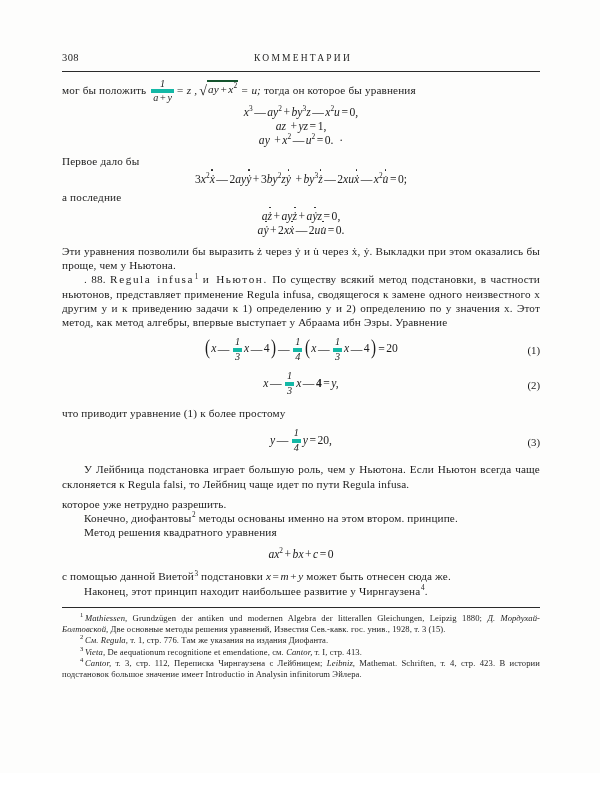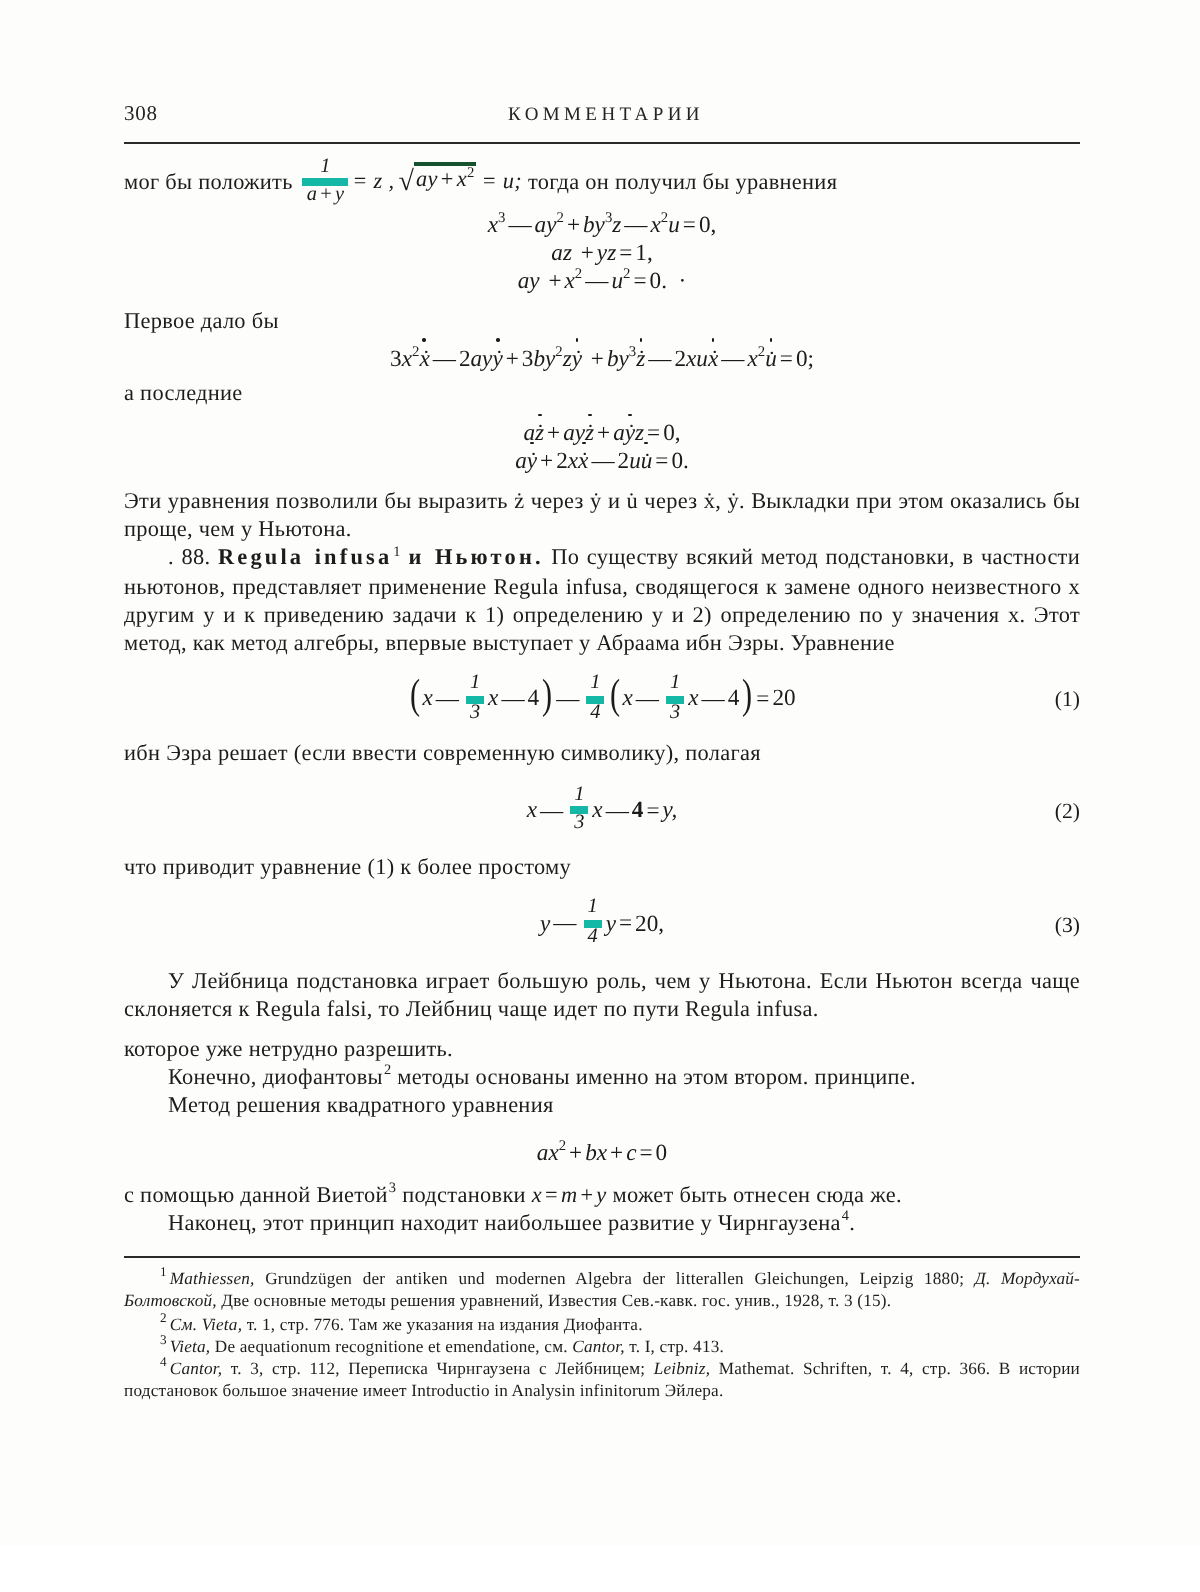--- a/index.html
+++ b/index.html
@@ -58,21 +58,21 @@
     margin: 0;
     font-size: 11.2px;
     line-height: 14.2px;
     text-align: justify;
     text-justify: inter-word;
     letter-spacing: .15px;
     color: #1c1c1c;
   }
   p.ind { text-indent: 22px; }
   p.gap { margin-top: 7px; }
-  .sp { letter-spacing: 1.6px; font-weight: bold; }
+  .sp { letter-spacing: 1.6px; }
   .lat { font-family: "Liberation Serif", serif; }
   sup.fn {
     font-size: 7.2px;
     vertical-align: super;
     line-height: 0;
     padding-left: .5px;
   }
 
   
   .disp {
@@ -191,21 +191,21 @@
 
   <div class="runhead">
     <div class="folio">308</div>
     <div class="runtitle">КОММЕНТАРИИ</div>
   </div>
   <hr class="rule">
 
   <p class="tx gap" style="text-align:justify;">
     <span>мог бы положить</span>
     <span class="disp-inline" style="font-style:italic;"><span class="frac"><span class="num">1</span><span class="den"><var>a</var><span class="op">+</span><var>y</var></span></span><span>= z ,</span><span class="rad"><span class="sign">√</span><span class="body"><var>ay</var><span class="op">+</span><var>x</var><sup class="pw">2</sup></span></span> <span>= u;</span></span>
-    <span>тогда он получил бы уравнения</span>
+    <span>тогда он которое бы уравнения</span>
   </p>
 
   <div class="disp tight">
     <var>x</var><sup class="pw">3</sup><span class="op">—</span><var>ay</var><sup class="pw">2</sup><span class="op">+</span><var>by</var><sup class="pw">3</sup><var>z</var><span class="op">—</span><var>x</var><sup class="pw">2</sup><var>u</var><span class="op">=</span><span class="rm">0,</span>
   </div>
   <div class="disp tight">
     <var>az</var>&nbsp;<span class="op">+</span><var>yz</var><span class="op">=</span><span class="rm">1,</span>
   </div>
   <div class="disp tight">
     <var>ay</var>&nbsp;<span class="op">+</span><var>x</var><sup class="pw">2</sup><span class="op">—</span><var>u</var><sup class="pw">2</sup><span class="op">=</span><span class="rm">0. &nbsp;·</span>
@@ -233,21 +233,20 @@
     <span class="sp lat">Regula infusa</span><sup class="fn">1</sup>
     <span class="sp">и Ньютон.</span>
     <span>По существу всякий метод подстановки, в частности ньютонов, представляет применение Regula infusa, сводящегося к замене одного неизвестного x другим y и к приведению задачи к 1) определению y и 2) определению по y значения x. Этот метод, как метод алгебры, впервые выступает у Абраама ибн Эзры. Уравнение</span>
   </p>
 
   <div class="disp" style="margin-top:8px;margin-bottom:7px;">
     <span class="bigp">(</span><var>x</var><span class="op">—</span><span class="frac"><span class="num">1</span><span class="den">3</span></span><var>x</var><span class="op">—</span><span class="rm">4</span><span class="bigp">)</span><span class="op">—</span><span class="frac"><span class="num">1</span><span class="den">4</span></span><span class="bigp">(</span><var>x</var><span class="op">—</span><span class="frac"><span class="num">1</span><span class="den">3</span></span><var>x</var><span class="op">—</span><span class="rm">4</span><span class="bigp">)</span><span class="op">=</span><span class="rm">20</span>
     <span class="eqno">(1)</span>
   </div>
 
-  <p class="tx" style="margin-top:6px;">ибн Эзра решает (если ввести современную символику), полагая</p>
 
   <div class="disp" style="margin-top:9px;margin-bottom:8px;">
     <var>x</var><span class="op">—</span><span class="frac"><span class="num">1</span><span class="den">3</span></span><var>x</var><span class="op">—</span><span class="rm" style="font-weight:bold;">4</span><span class="op">=</span><var>y,</var>
     <span class="eqno">(2)</span>
   </div>
 
   <p class="tx" style="margin-top:6px;">что приводит уравнение (1) к более простому</p>
 
   <div class="disp" style="margin-top:9px;margin-bottom:8px;">
     <var>y</var><span class="op">—</span><span class="frac"><span class="num">1</span><span class="den">4</span></span><var>y</var><span class="op">=</span><span class="rm">20,</span>
@@ -280,25 +279,25 @@
     <span>Наконец, этот принцип находит наибольшее развитие у Чирнгаузена</span><sup class="fn">4</sup><span>.</span>
   </p>
 
   <hr class="fnrule">
 
   <p class="fnt first">
     <span class="fnum">1</span><span class="it">Mathiessen,</span><span> Grundzügen der antiken und modernen Algebra der litterallen Gleichungen, Leipzig 1880; </span><span class="it">Д. Мордухай-Болтовской,</span><span> Две основные методы решения уравнений, Известия Сев.-кавк. гос. унив., 1928, т. 3 (15).</span>
   </p>
 
   <p class="fnt first">
-    <span class="fnum">2</span><span class="it">См. Vieta,</span><span> т. 1, стр. 776. Там же указания на издания Диофанта.</span>
+    <span class="fnum">2</span><span class="it">См. Regula,</span><span> т. 1, стр. 776. Там же указания на издания Диофанта.</span>
   </p>
 
   <p class="fnt first">
     <span class="fnum">3</span><span class="it">Vieta,</span><span> De aequationum recognitione et emendatione, см. </span><span class="it">Cantor,</span><span> т. I, стр. 413.</span>
   </p>
 
   <p class="fnt first">
-    <span class="fnum">4</span><span class="it">Cantor,</span><span> т. 3, стр. 112, Переписка Чирнгаузена с Лейбницем; </span><span class="it">Leibniz,</span><span> Mathemat. Schriften, т. 4, стр. 366. В истории подстановок большое значение имеет Introductio in Analysin infinitorum Эйлера.</span>
+    <span class="fnum">4</span><span class="it">Cantor,</span><span> т. 3, стр. 112, Переписка Чирнгаузена с Лейбницем; </span><span class="it">Leibniz,</span><span> Mathemat. Schriften, т. 4, стр. 423. В истории подстановок большое значение имеет Introductio in Analysin infinitorum Эйлера.</span>
   </p>
 
 </div>
 </div>
 
 </body></html>

